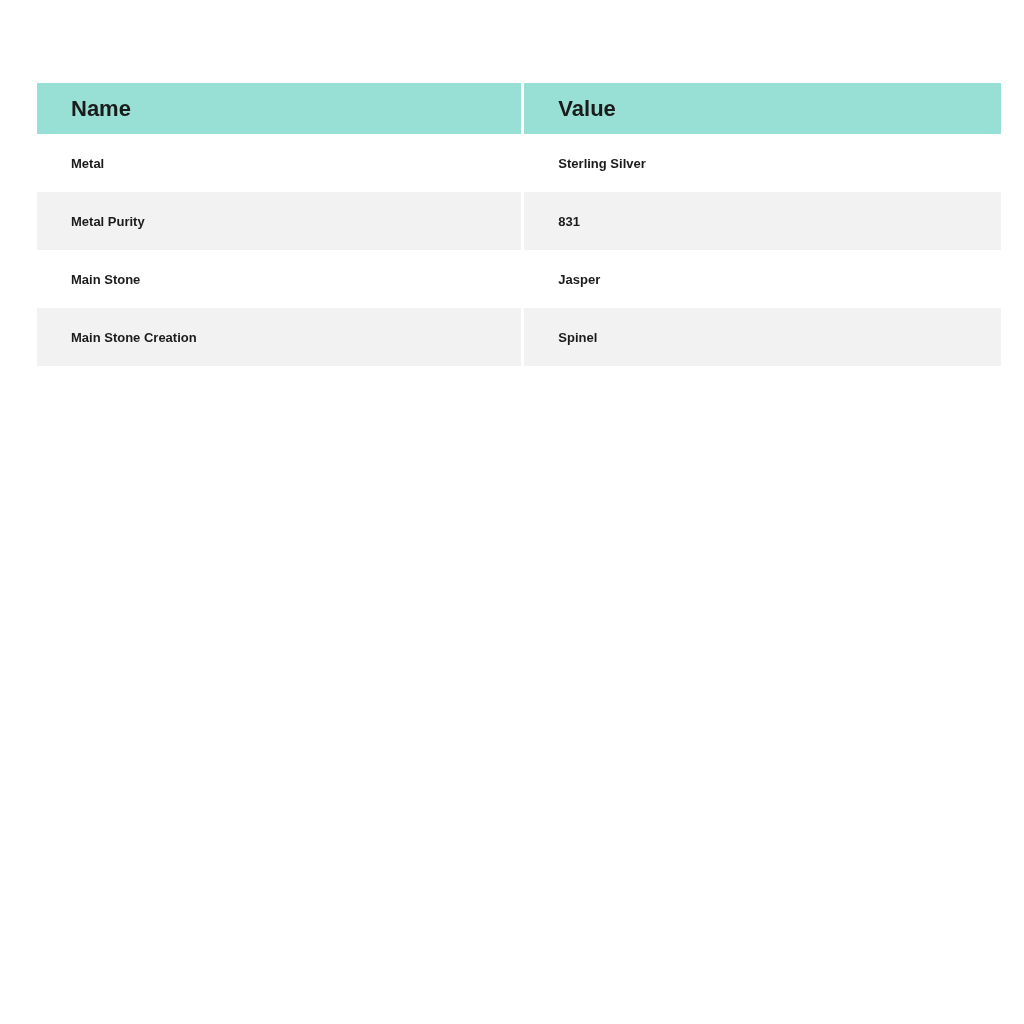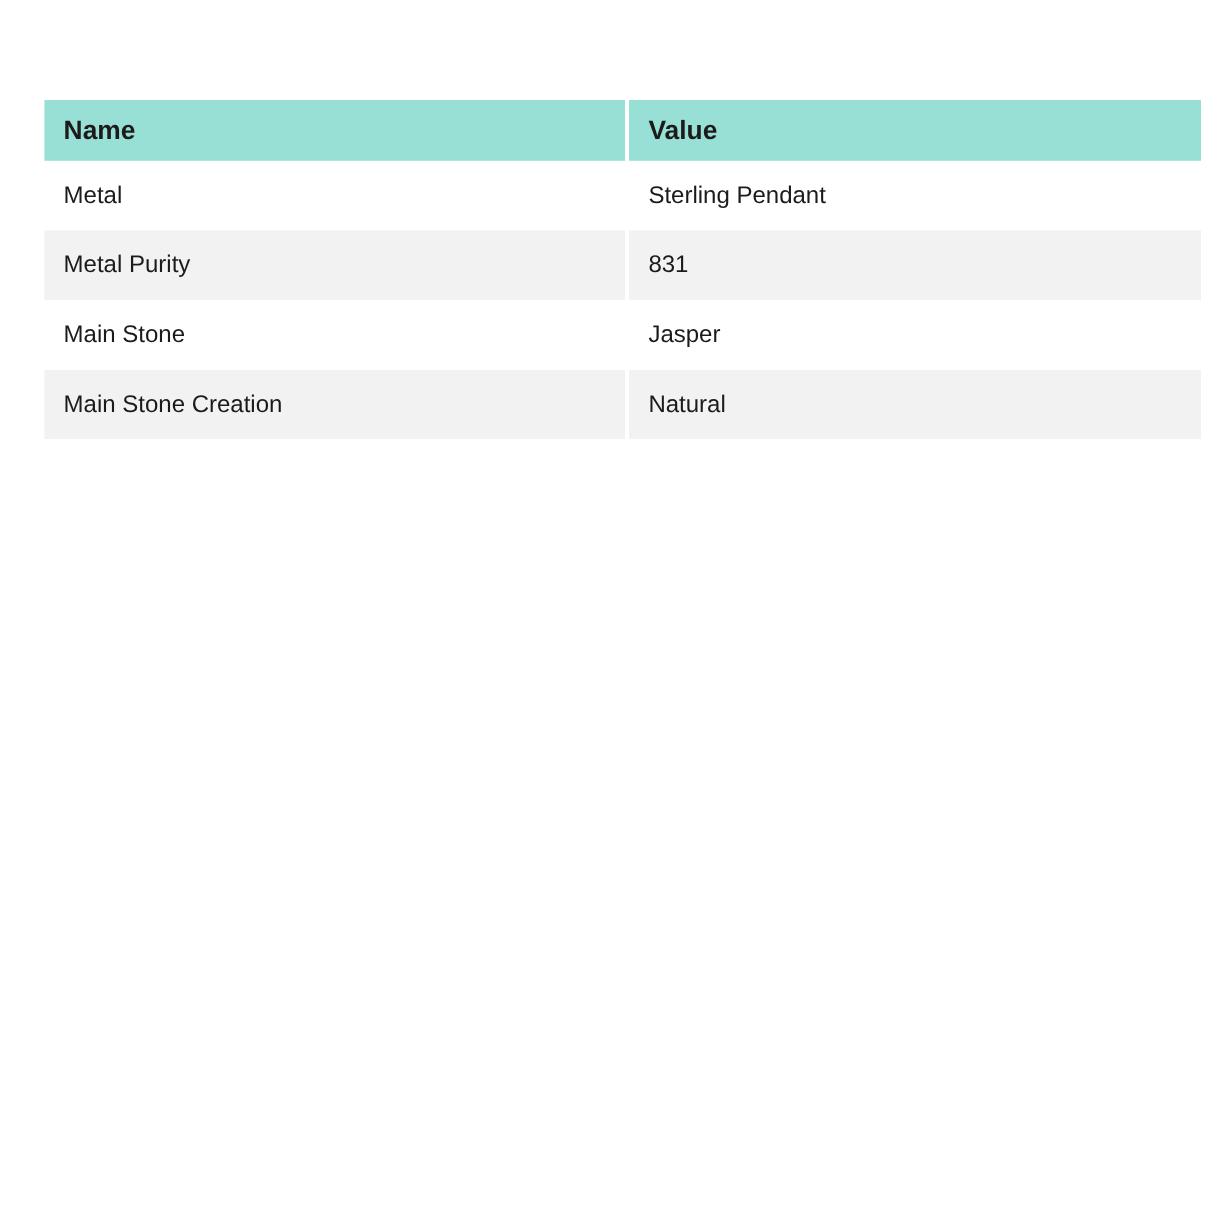--- a/index.html
+++ b/index.html
@@ -20,69 +20,69 @@
   }
   table.attr-table {
     width: 100%;
     border-collapse: collapse;
     table-layout: fixed;
   }
   table.attr-table th,
   table.attr-table td {
     text-align: left;
     vertical-align: middle;
-    padding: 0 10px 0 16px;
+    padding: 0 10px 0 34px;
     overflow: hidden;
     white-space: nowrap;
   }
   table.attr-table th:first-child,
   table.attr-table td:first-child {
     width: 50.4%;
   }
   thead th {
     background: var(--header-bg, #98e0d5);
     height: 51px;
     font-size: 22px;
     font-weight: 700;
     border-right: 3px solid #ffffff;
   }
   thead th:last-child { border-right: none; }
   tbody td {
     height: 58px;
-    font-size: 20px;
-    font-weight: 400;
+    font-size: 13px;
+    font-weight: 700;
     border-right: 3px solid #ffffff;
   }
   tbody td:last-child { border-right: none; }
   tbody tr { background: var(--row-bg, #ffffff); }
   tbody tr:nth-child(even) { background: var(--row-alt-bg, #f2f2f2); }
 </style>
 </head>
 <body>
 
 <div class="table-wrap">
   <table class="attr-table">
     <thead>
       <tr>
         <th>Name</th>
         <th>Value</th>
       </tr>
     </thead>
     <tbody>
       <tr>
         <td>Metal</td>
-        <td>Sterling Pendant</td>
+        <td>Sterling Silver</td>
       </tr>
       <tr>
         <td>Metal Purity</td>
         <td>831</td>
       </tr>
       <tr>
         <td>Main Stone</td>
         <td>Jasper</td>
       </tr>
       <tr>
         <td>Main Stone Creation</td>
-        <td>Natural</td>
+        <td>Spinel</td>
       </tr>
     </tbody>
   </table>
 </div>
 
 </body></html>

